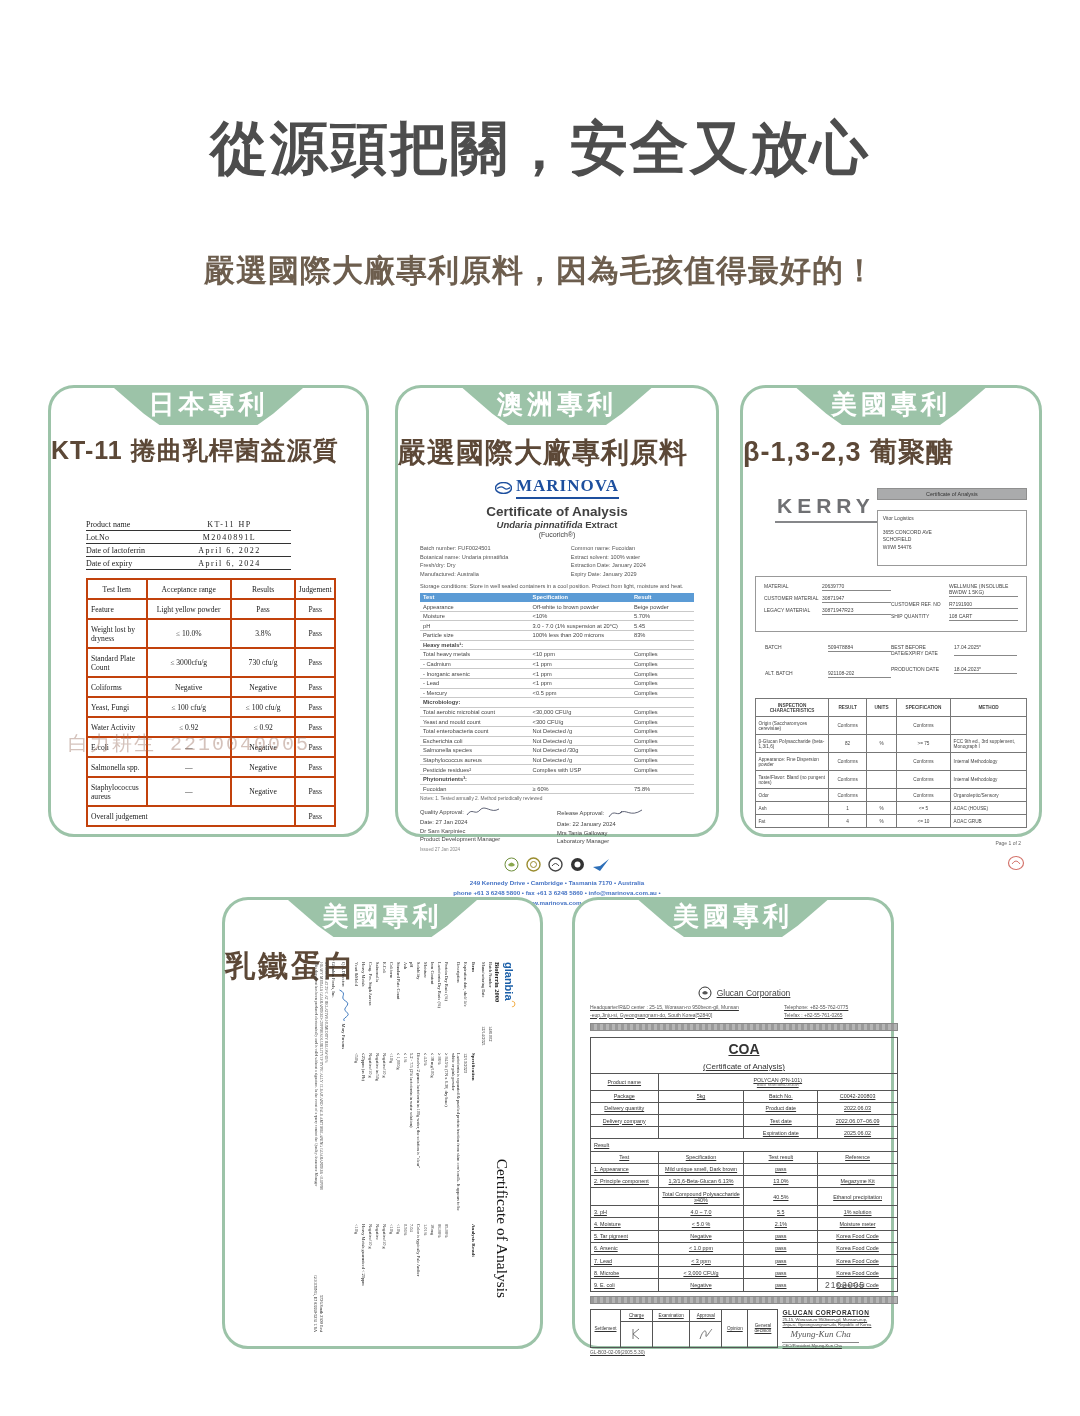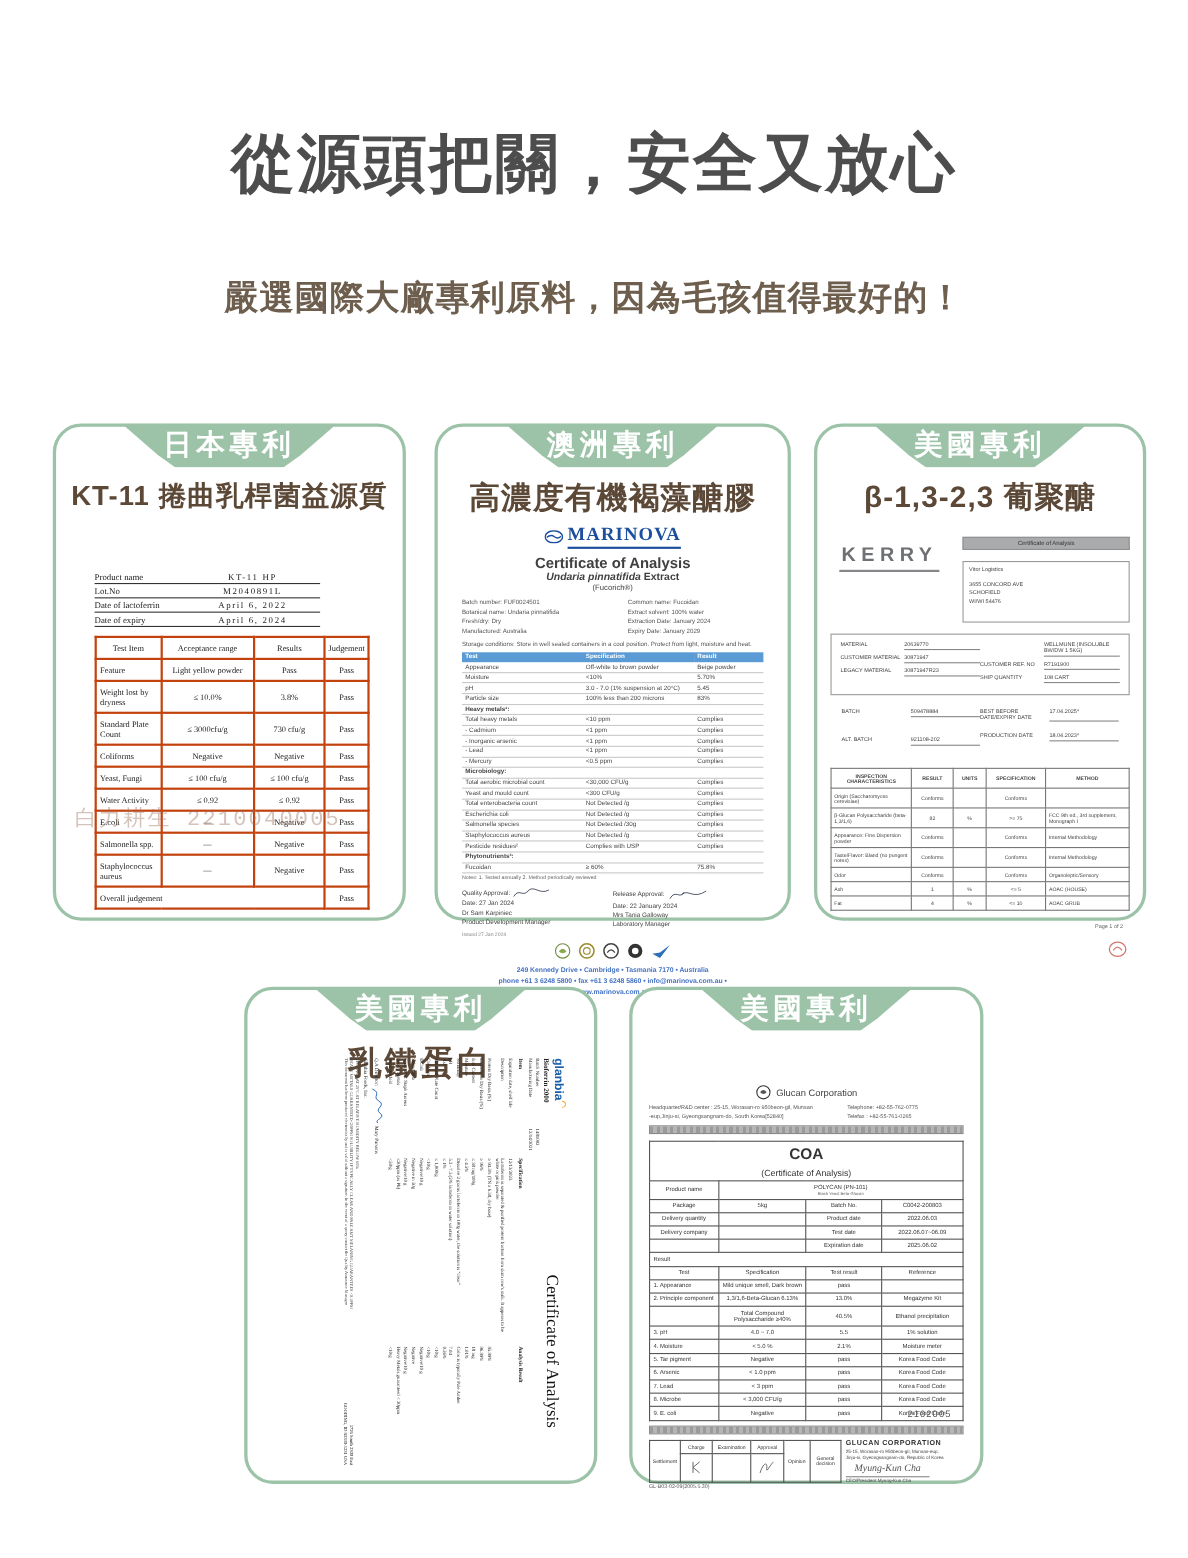--- a/index.html
+++ b/index.html
@@ -14,21 +14,21 @@
   .card{position:absolute;background:#fff;border:3px solid #9cc3a8;border-radius:26px;}
   #card-jp{left:48px;top:385px;width:315px;height:446px;}
   #card-au{left:395px;top:385px;width:318px;height:446px;}
   #card-us1{left:740px;top:385px;width:296px;height:446px;}
   #card-us2{left:222px;top:897px;width:315px;height:446px;}
   #card-us3{left:572px;top:897px;width:316px;height:446px;}
   .badge{position:absolute;top:-3px;left:50%;transform:translateX(-50%);
     width:196px;height:40px;background:#9cc3a8;color:#fff;font-size:26px;font-weight:bold;
     text-align:center;line-height:38px;letter-spacing:4px;
     clip-path:polygon(0 0,100% 0,83% 72%,75% 100%,25% 100%,17% 72%);}
-  .card-title{position:absolute;top:46px;left:0;width:100%;text-align:center;
+  .card-title{position:absolute;top:46px;left:0;width:100%;
     font-size:28px;font-weight:bold;color:#5c4837;letter-spacing:1px;}
   #card-jp .card-title{font-size:25px;}
   #card-us1 .card-title{font-size:27px;}
   #card-us2 .card-title,#card-us3 .card-title{font-size:30px;letter-spacing:3px;}
   
   .jp-doc{position:absolute;left:35px;top:130px;width:250px;
     font-family:"Liberation Serif",serif;color:#1a1a1a;}
   .jp-info{width:205px;}
   .jp-info-line{display:flex;border-bottom:1px solid #333;font-size:8px;padding:2px 0 1px 0;}
   .jp-il{width:82px;}
@@ -65,22 +65,22 @@
   .mv-approve{display:flex;margin-top:5px;font-size:5.8px;color:#444;}
   .mv-approve .acol{width:50%;line-height:1.5;}
   .sig{display:inline-block;vertical-align:middle;}
   .mv-logos{display:flex;justify-content:center;gap:7px;margin-top:3px;align-items:center;}
   .mv-footer{text-align:center;color:#4472c4;font-size:6.2px;font-weight:bold;margin-top:6px;line-height:1.6;}
   .mv-i{position:absolute;right:6px;bottom:-16px;font-family:"Liberation Serif",serif;
     font-style:italic;color:#9a9a9a;font-size:11px;}
   
   .k-doc{position:absolute;left:12px;top:100px;width:272px;font-size:5px;color:#444;}
   .k-head{display:flex;align-items:flex-start;}
-  .k-logo{font-size:18px;font-weight:bold;letter-spacing:5px;color:#6f7073;
-    border-bottom:2.5px solid #86878a;padding:6px 2px 3px 2px;margin-left:8px;}
+  .k-logo{font-size:21px;font-weight:bold;letter-spacing:5px;color:#6f7073;
+    border-bottom:2.5px solid #86878a;padding:6px 2px 3px 2px;margin-left:20px;}
   .k-right{margin-left:auto;width:152px;}
   .k-bar{background:#aaabac;border:1px solid #8f8f8f;color:#333;text-align:center;
     font-size:5.4px;padding:2px 0;}
   .k-addr{border:.8px solid #999;margin-top:10px;padding:4px 5px;height:46px;line-height:1.5;}
   .k-addr .first{margin-bottom:6px;}
   .k-fields{border:.8px solid #999;margin-top:10px;padding:6px 8px;display:flex;}
   .k-fcol{width:50%;}
   .k-field{display:flex;margin-bottom:4px;}
   .k-fl{width:58px;}
   .k-fv{flex:1;border-bottom:.8px solid #888;padding-bottom:1px;}
@@ -114,21 +114,21 @@
   .gl-c1{width:88px;padding-right:3px;}
   .gl-c2{width:168px;padding-right:3px;}
   .gl-c3{flex:1;}
   .gl-bottom{display:flex;margin-top:4px;}
   .gl-bleft{width:62%;}
   .gl-qa{font-size:4.6px;}
   .gl-co{font-size:4.6px;margin-top:1px;}
   .gl-notes{margin-top:3px;font-size:3.9px;color:#444;line-height:1.35;}
   .gl-addr{margin-left:auto;text-align:right;font-size:4.2px;align-self:flex-end;line-height:1.4;}
   
-  .gc-doc{position:absolute;left:15px;top:86px;width:286px;font-size:5.4px;color:#333;}
+  .gc-doc{position:absolute;left:15px;top:86px;width:308px;font-size:5.4px;color:#333;text-decoration:underline;}
   .gc-logo{display:flex;justify-content:center;align-items:center;gap:5px;}
   .gc-logoname{font-size:8.5px;color:#444;}
   .gc-head{display:flex;margin-top:4px;font-size:5px;color:#555;}
   .gc-head .h-l{width:63%;line-height:1.5;}
   .gc-head .h-r{width:37%;line-height:1.5;}
   .gc-bar{height:6px;background:repeating-linear-gradient(90deg,#9a9a9a 0 3px,#b5b5b5 3px 6px);
     border:1px solid #8a8a8a;margin-top:4px;}
   .gc-table{width:100%;border-collapse:collapse;font-size:5.4px;margin-top:6px;color:#333;}
   .gc-table th,.gc-table td{border:.9px solid #555;padding:2.6px 3px;text-align:center;}
   .gc-coa{font-size:14px;font-weight:bold;padding:2px 0 0 0;border-bottom:none;}
@@ -266,21 +266,21 @@
             <td>Pass</td>
           </tr>
         </tfoot>
       </table>
       <div class="jp-watermark">白力耕生 2210040005</div>
     </div>
   </div>
 
   <div class="card" id="card-au">
     <div class="badge">澳洲專利</div>
-    <div class="card-title">高濃度有機褐藻醣膠</div>
+    <div class="card-title">嚴選國際大廠專利原料</div>
     <div class="au-doc">
       <div class="mv-logo">
         <svg width="17" height="12" viewBox="0 0 17 12">
           <ellipse cx="8.5" cy="6" rx="8" ry="5.5" fill="none" stroke="#1d4f9e" stroke-width="1.4"></ellipse>
           <path d="M2 6.5 Q6 3.5 9 6 T15 5.5" fill="none" stroke="#1d4f9e" stroke-width="1.2"></path>
         </svg>
         <span class="mv-word">MARINOVA</span>
       </div>
       <div class="mv-title">Certificate of Analysis</div>
       <div class="mv-sub">

